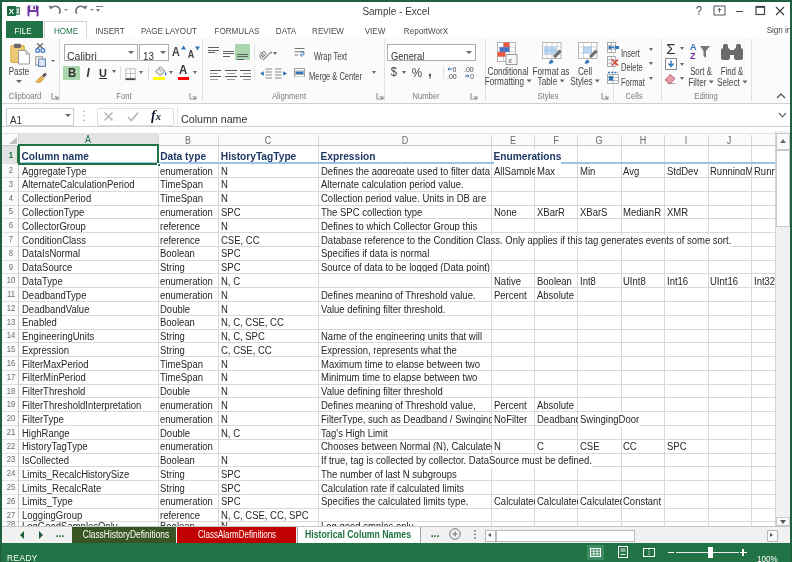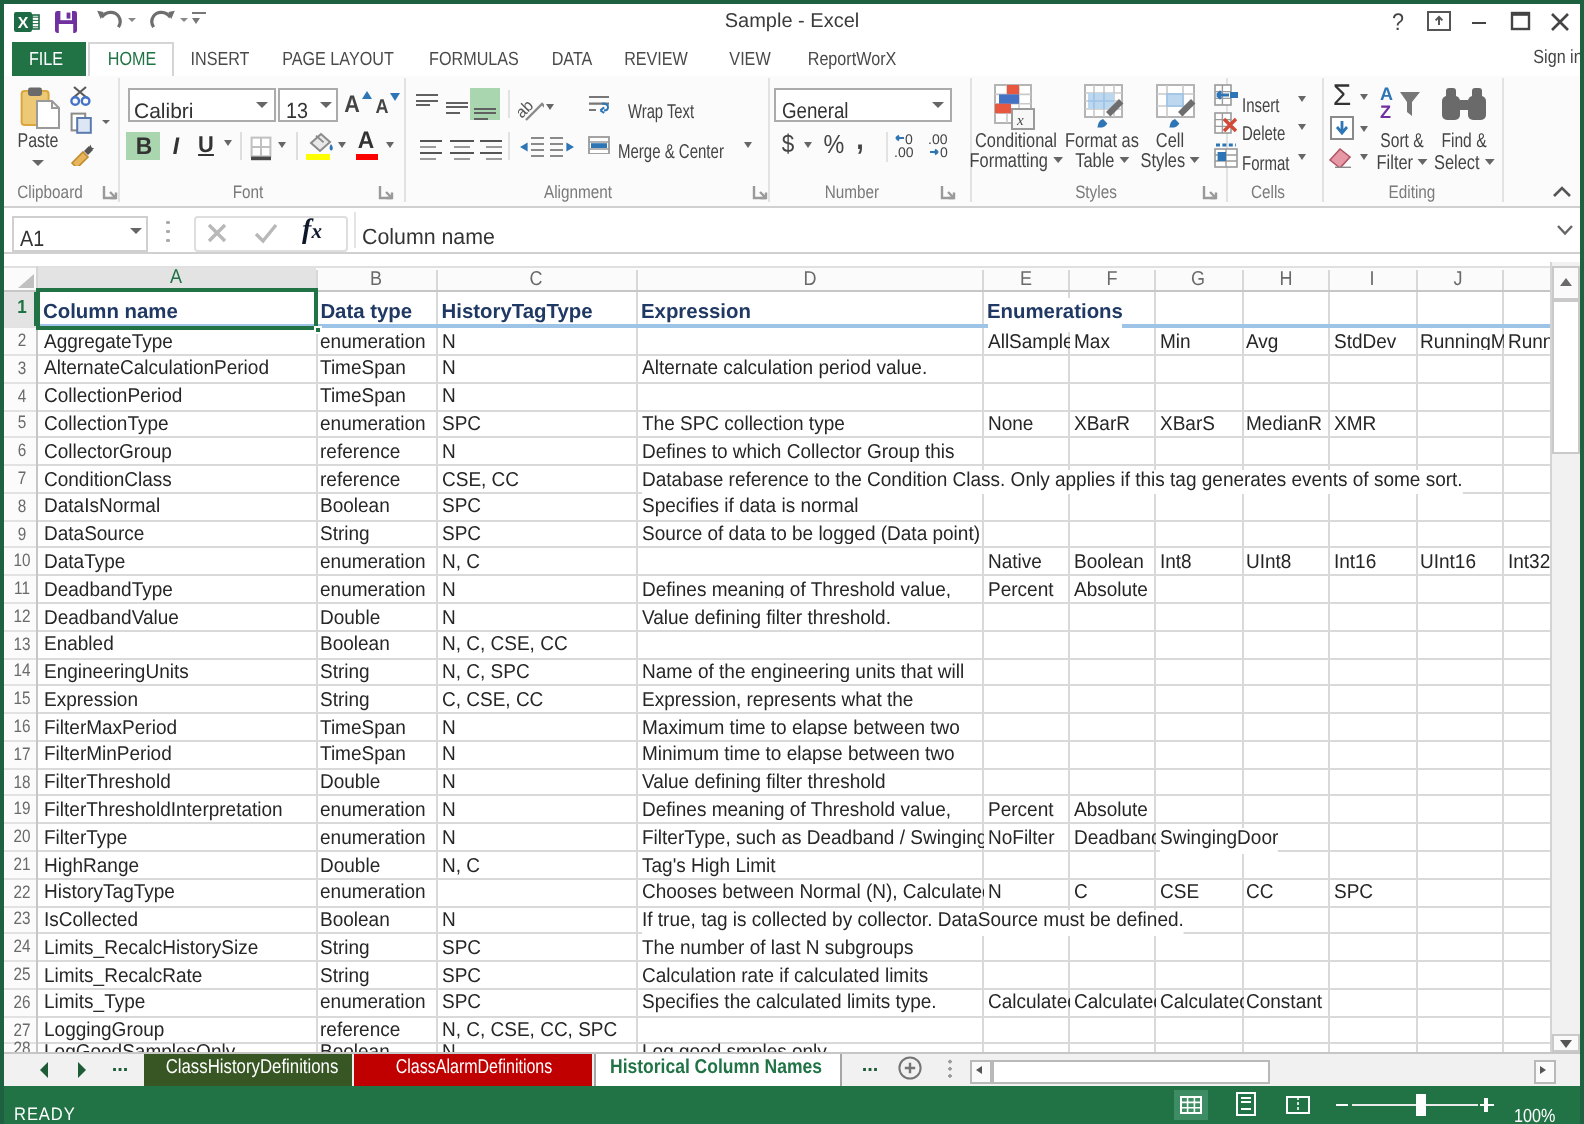--- a/index.html
+++ b/index.html
@@ -458,34 +458,36 @@
 <div class="ab" style="left:751px;top:145.5px;width:1px;height:380.5px;background:#d9d9d9"></div>
 <div class="ab" style="left:19px;top:162.00px;width:756px;height:1.6px;background:#9dc3e6"></div>
 <div class="ab" style="left:21.50px;top:147.00px;height:15.70px;line-height:16.70px;"><span style="display:inline-block;transform-origin:0 0;transform:scaleX(1.0);font-size:10.2px;color:#1f3864;font-weight:bold;white-space:nowrap;">Column name</span></div>
 <div class="ab" style="left:160.20px;top:147.00px;height:15.70px;line-height:16.70px;"><span style="display:inline-block;transform-origin:0 0;transform:scaleX(1.0);font-size:10.2px;color:#1f3864;font-weight:bold;white-space:nowrap;">Data type</span></div>
 <div class="ab" style="left:220.80px;top:147.00px;height:15.70px;line-height:16.70px;"><span style="display:inline-block;transform-origin:0 0;transform:scaleX(1.0);font-size:10.2px;color:#1f3864;font-weight:bold;white-space:nowrap;">HistoryTagType</span></div>
 <div class="ab" style="left:320.50px;top:147.00px;height:15.70px;line-height:16.70px;"><span style="display:inline-block;transform-origin:0 0;transform:scaleX(1.0);font-size:10.2px;color:#1f3864;font-weight:bold;white-space:nowrap;">Expression</span></div>
 <div class="ab" style="left:493.50px;top:147.00px;height:15.70px;line-height:16.70px;"><span style="display:inline-block;transform-origin:0 0;transform:scaleX(1.0);font-size:10.2px;color:#1f3864;font-weight:bold;white-space:nowrap;background:#fff;">Enumerations</span></div>
 <div class="ab" style="left:21.50px;top:163.70px;height:11.78px;line-height:12.78px;"><span style="display:inline-block;transform-origin:0 0;transform:scaleX(0.95);font-size:10px;color:#262626;font-weight:normal;white-space:nowrap;">AggregateType</span></div>
 <div class="ab" style="left:160.20px;top:163.70px;height:11.78px;line-height:12.78px;"><span style="display:inline-block;transform-origin:0 0;transform:scaleX(0.95);font-size:10px;color:#262626;font-weight:normal;white-space:nowrap;">enumeration</span></div>
 <div class="ab" style="left:220.80px;top:163.70px;height:11.78px;line-height:12.78px;"><span style="display:inline-block;transform-origin:0 0;transform:scaleX(0.95);font-size:10px;color:#262626;font-weight:normal;white-space:nowrap;">N</span></div>
+<div class="ab" style="left:320.50px;top:163.70px;height:11.78px;line-height:12.78px;overflow:hidden;width:171.50px;"><span style="display:inline-block;transform-origin:0 0;transform:scaleX(0.95);font-size:10px;color:#262626;font-weight:normal;white-space:nowrap;">Defines the aggregate used to filter data</span></div>
 <div class="ab" style="left:493.50px;top:163.70px;height:11.78px;line-height:12.78px;overflow:hidden;width:41.50px;"><span style="display:inline-block;transform-origin:0 0;transform:scaleX(0.95);font-size:10px;color:#262626;font-weight:normal;white-space:nowrap;">AllSamples</span></div>
 <div class="ab" style="left:536.50px;top:163.70px;height:11.78px;line-height:12.78px;"><span style="display:inline-block;transform-origin:0 0;transform:scaleX(0.95);font-size:10px;color:#262626;font-weight:normal;white-space:nowrap;">Max</span></div>
 <div class="ab" style="left:579.80px;top:163.70px;height:11.78px;line-height:12.78px;"><span style="display:inline-block;transform-origin:0 0;transform:scaleX(0.95);font-size:10px;color:#262626;font-weight:normal;white-space:nowrap;">Min</span></div>
 <div class="ab" style="left:623.20px;top:163.70px;height:11.78px;line-height:12.78px;"><span style="display:inline-block;transform-origin:0 0;transform:scaleX(0.95);font-size:10px;color:#262626;font-weight:normal;white-space:nowrap;">Avg</span></div>
 <div class="ab" style="left:666.90px;top:163.70px;height:11.78px;line-height:12.78px;"><span style="display:inline-block;transform-origin:0 0;transform:scaleX(0.95);font-size:10px;color:#262626;font-weight:normal;white-space:nowrap;">StdDev</span></div>
 <div class="ab" style="left:710.20px;top:163.70px;height:11.78px;line-height:12.78px;overflow:hidden;width:41.80px;"><span style="display:inline-block;transform-origin:0 0;transform:scaleX(0.95);font-size:10px;color:#262626;font-weight:normal;white-space:nowrap;">RunningMax</span></div>
 <div class="ab" style="left:753.50px;top:163.70px;height:11.78px;line-height:12.78px;overflow:hidden;width:22.50px;"><span style="display:inline-block;transform-origin:0 0;transform:scaleX(0.95);font-size:10px;color:#262626;font-weight:normal;white-space:nowrap;">RunningMin</span></div>
 <div class="ab" style="left:21.50px;top:177.48px;height:11.78px;line-height:12.78px;"><span style="display:inline-block;transform-origin:0 0;transform:scaleX(0.95);font-size:10px;color:#262626;font-weight:normal;white-space:nowrap;">AlternateCalculationPeriod</span></div>
 <div class="ab" style="left:160.20px;top:177.48px;height:11.78px;line-height:12.78px;"><span style="display:inline-block;transform-origin:0 0;transform:scaleX(0.95);font-size:10px;color:#262626;font-weight:normal;white-space:nowrap;">TimeSpan</span></div>
 <div class="ab" style="left:220.80px;top:177.48px;height:11.78px;line-height:12.78px;"><span style="display:inline-block;transform-origin:0 0;transform:scaleX(0.95);font-size:10px;color:#262626;font-weight:normal;white-space:nowrap;">N</span></div>
 <div class="ab" style="left:320.50px;top:177.48px;height:11.78px;line-height:12.78px;"><span style="display:inline-block;transform-origin:0 0;transform:scaleX(0.95);font-size:10px;color:#262626;font-weight:normal;white-space:nowrap;">Alternate calculation period value.</span></div>
 <div class="ab" style="left:21.50px;top:191.26px;height:11.78px;line-height:12.78px;"><span style="display:inline-block;transform-origin:0 0;transform:scaleX(0.95);font-size:10px;color:#262626;font-weight:normal;white-space:nowrap;">CollectionPeriod</span></div>
 <div class="ab" style="left:160.20px;top:191.26px;height:11.78px;line-height:12.78px;"><span style="display:inline-block;transform-origin:0 0;transform:scaleX(0.95);font-size:10px;color:#262626;font-weight:normal;white-space:nowrap;">TimeSpan</span></div>
 <div class="ab" style="left:220.80px;top:191.26px;height:11.78px;line-height:12.78px;"><span style="display:inline-block;transform-origin:0 0;transform:scaleX(0.95);font-size:10px;color:#262626;font-weight:normal;white-space:nowrap;">N</span></div>
+<div class="ab" style="left:320.50px;top:191.26px;height:11.78px;line-height:12.78px;overflow:hidden;width:171.50px;"><span style="display:inline-block;transform-origin:0 0;transform:scaleX(0.95);font-size:10px;color:#262626;font-weight:normal;white-space:nowrap;">Collection period value. Units in DB are</span></div>
 <div class="ab" style="left:21.50px;top:205.04px;height:11.78px;line-height:12.78px;"><span style="display:inline-block;transform-origin:0 0;transform:scaleX(0.95);font-size:10px;color:#262626;font-weight:normal;white-space:nowrap;">CollectionType</span></div>
 <div class="ab" style="left:160.20px;top:205.04px;height:11.78px;line-height:12.78px;"><span style="display:inline-block;transform-origin:0 0;transform:scaleX(0.95);font-size:10px;color:#262626;font-weight:normal;white-space:nowrap;">enumeration</span></div>
 <div class="ab" style="left:220.80px;top:205.04px;height:11.78px;line-height:12.78px;"><span style="display:inline-block;transform-origin:0 0;transform:scaleX(0.95);font-size:10px;color:#262626;font-weight:normal;white-space:nowrap;">SPC</span></div>
 <div class="ab" style="left:320.50px;top:205.04px;height:11.78px;line-height:12.78px;"><span style="display:inline-block;transform-origin:0 0;transform:scaleX(0.95);font-size:10px;color:#262626;font-weight:normal;white-space:nowrap;">The SPC collection type</span></div>
 <div class="ab" style="left:493.50px;top:205.04px;height:11.78px;line-height:12.78px;"><span style="display:inline-block;transform-origin:0 0;transform:scaleX(0.95);font-size:10px;color:#262626;font-weight:normal;white-space:nowrap;">None</span></div>
 <div class="ab" style="left:536.50px;top:205.04px;height:11.78px;line-height:12.78px;"><span style="display:inline-block;transform-origin:0 0;transform:scaleX(0.95);font-size:10px;color:#262626;font-weight:normal;white-space:nowrap;">XBarR</span></div>
 <div class="ab" style="left:579.80px;top:205.04px;height:11.78px;line-height:12.78px;"><span style="display:inline-block;transform-origin:0 0;transform:scaleX(0.95);font-size:10px;color:#262626;font-weight:normal;white-space:nowrap;">XBarS</span></div>
 <div class="ab" style="left:623.20px;top:205.04px;height:11.78px;line-height:12.78px;"><span style="display:inline-block;transform-origin:0 0;transform:scaleX(0.95);font-size:10px;color:#262626;font-weight:normal;white-space:nowrap;">MedianR</span></div>
 <div class="ab" style="left:666.90px;top:205.04px;height:11.78px;line-height:12.78px;"><span style="display:inline-block;transform-origin:0 0;transform:scaleX(0.95);font-size:10px;color:#262626;font-weight:normal;white-space:nowrap;">XMR</span></div>
 <div class="ab" style="left:21.50px;top:218.82px;height:11.78px;line-height:12.78px;"><span style="display:inline-block;transform-origin:0 0;transform:scaleX(0.95);font-size:10px;color:#262626;font-weight:normal;white-space:nowrap;">CollectorGroup</span></div>

